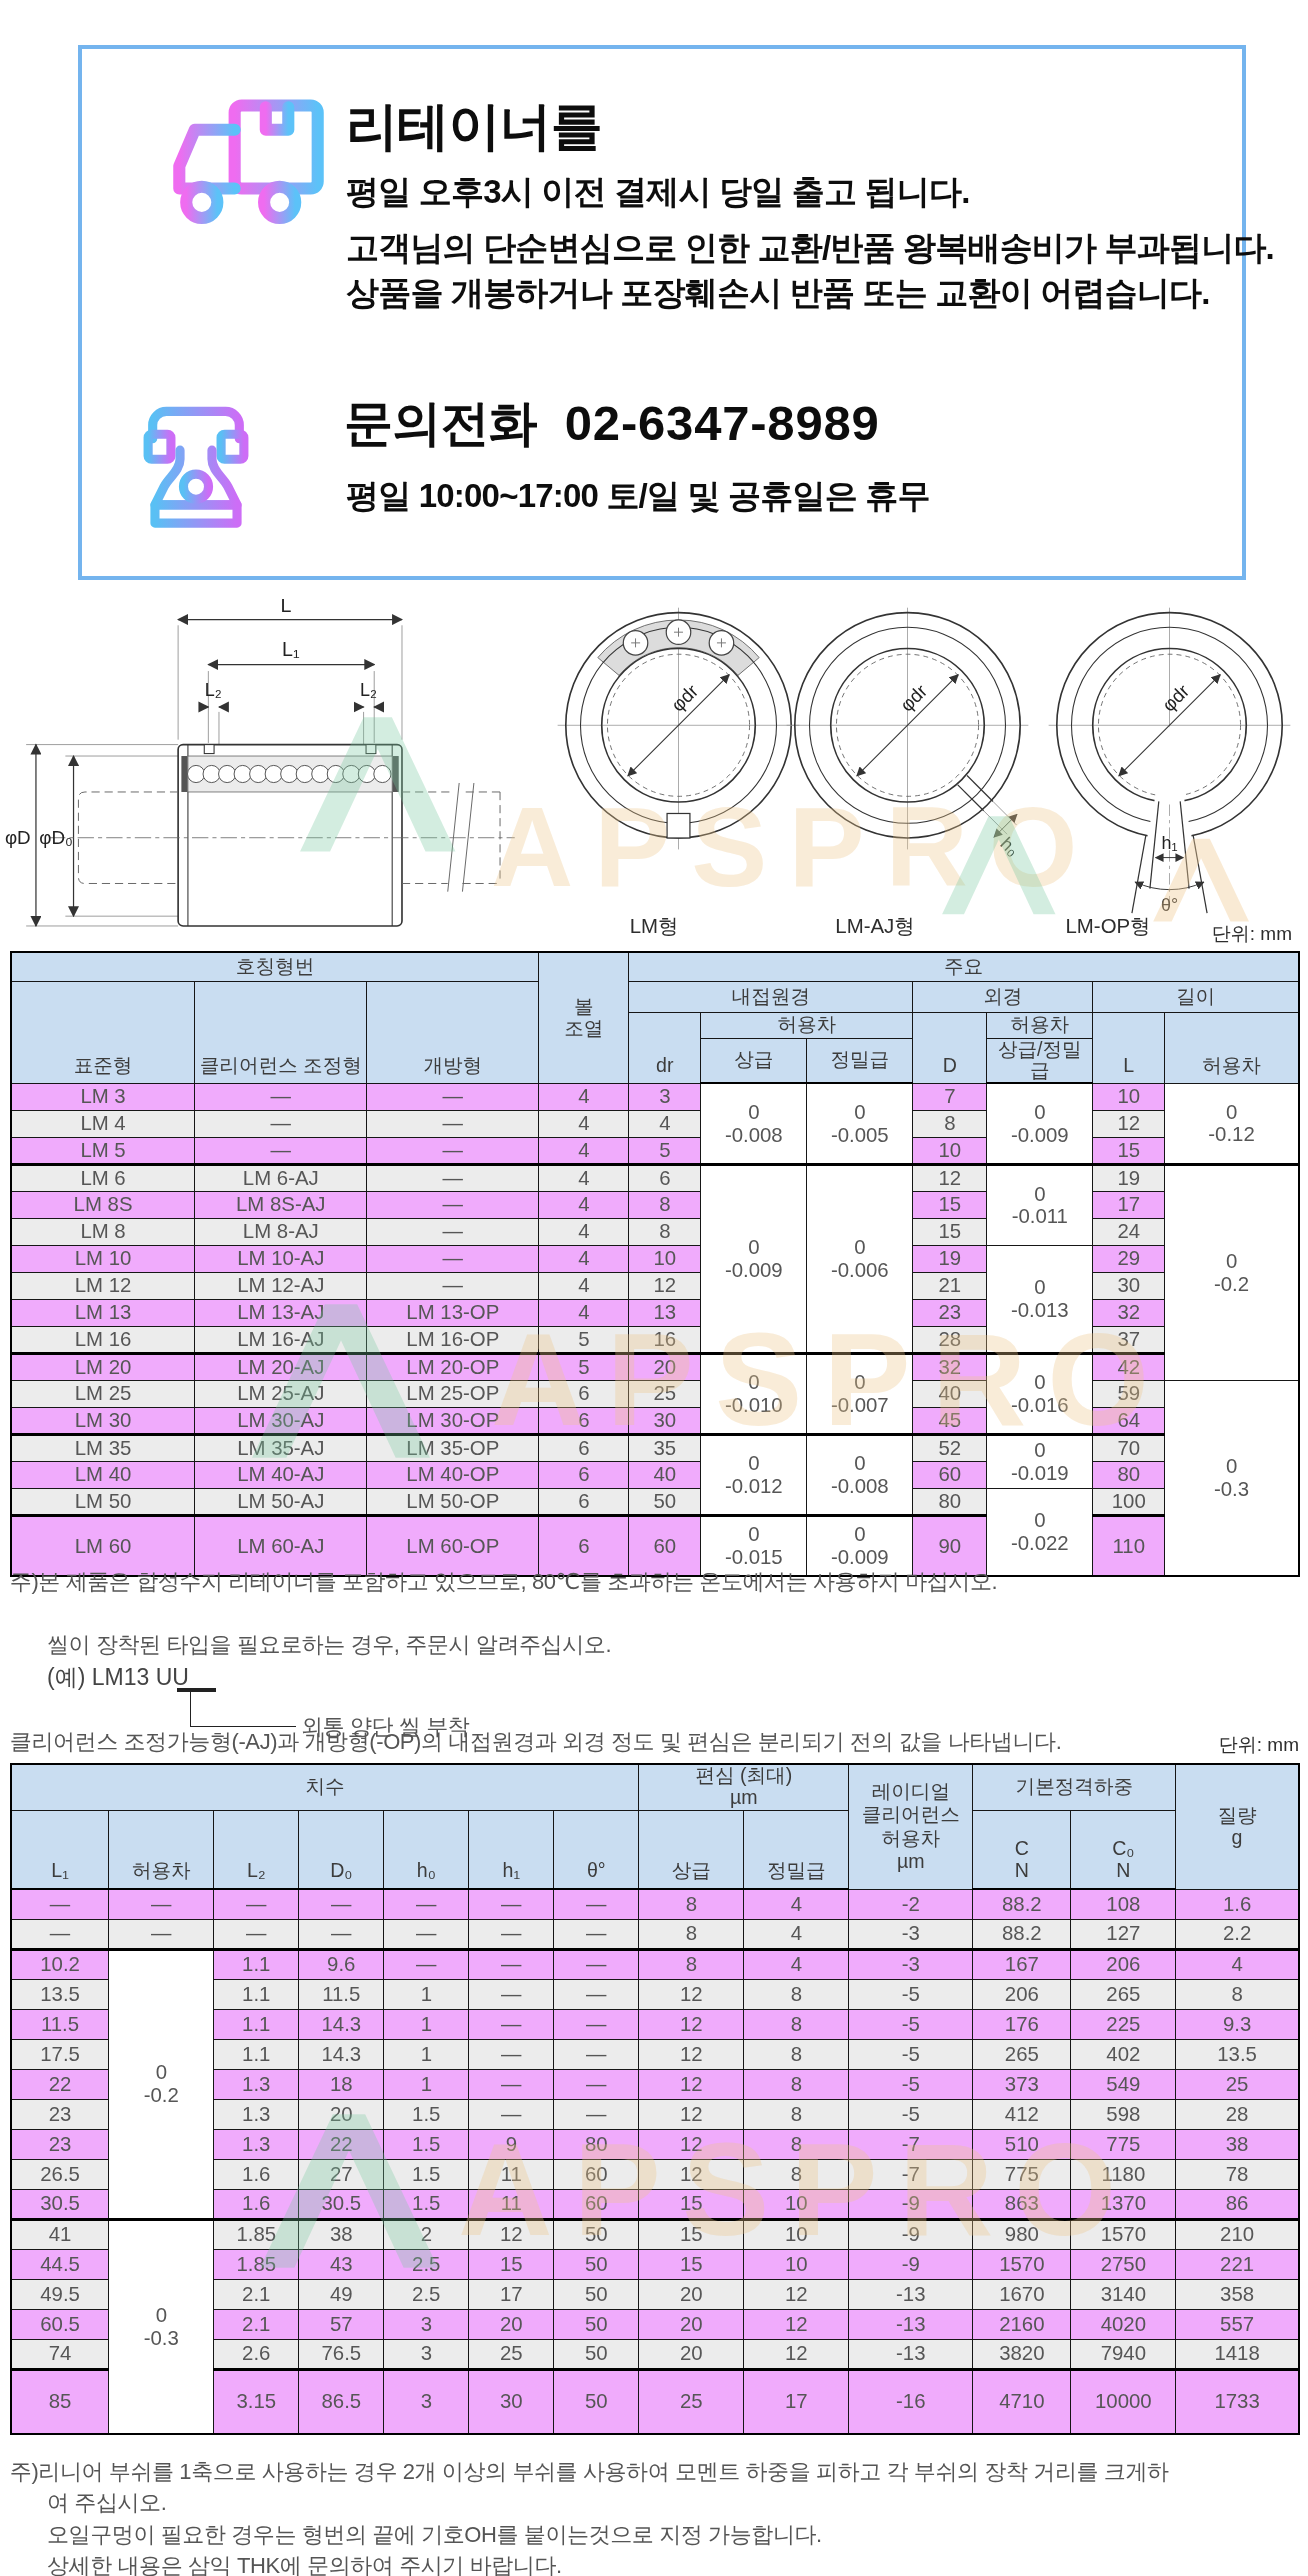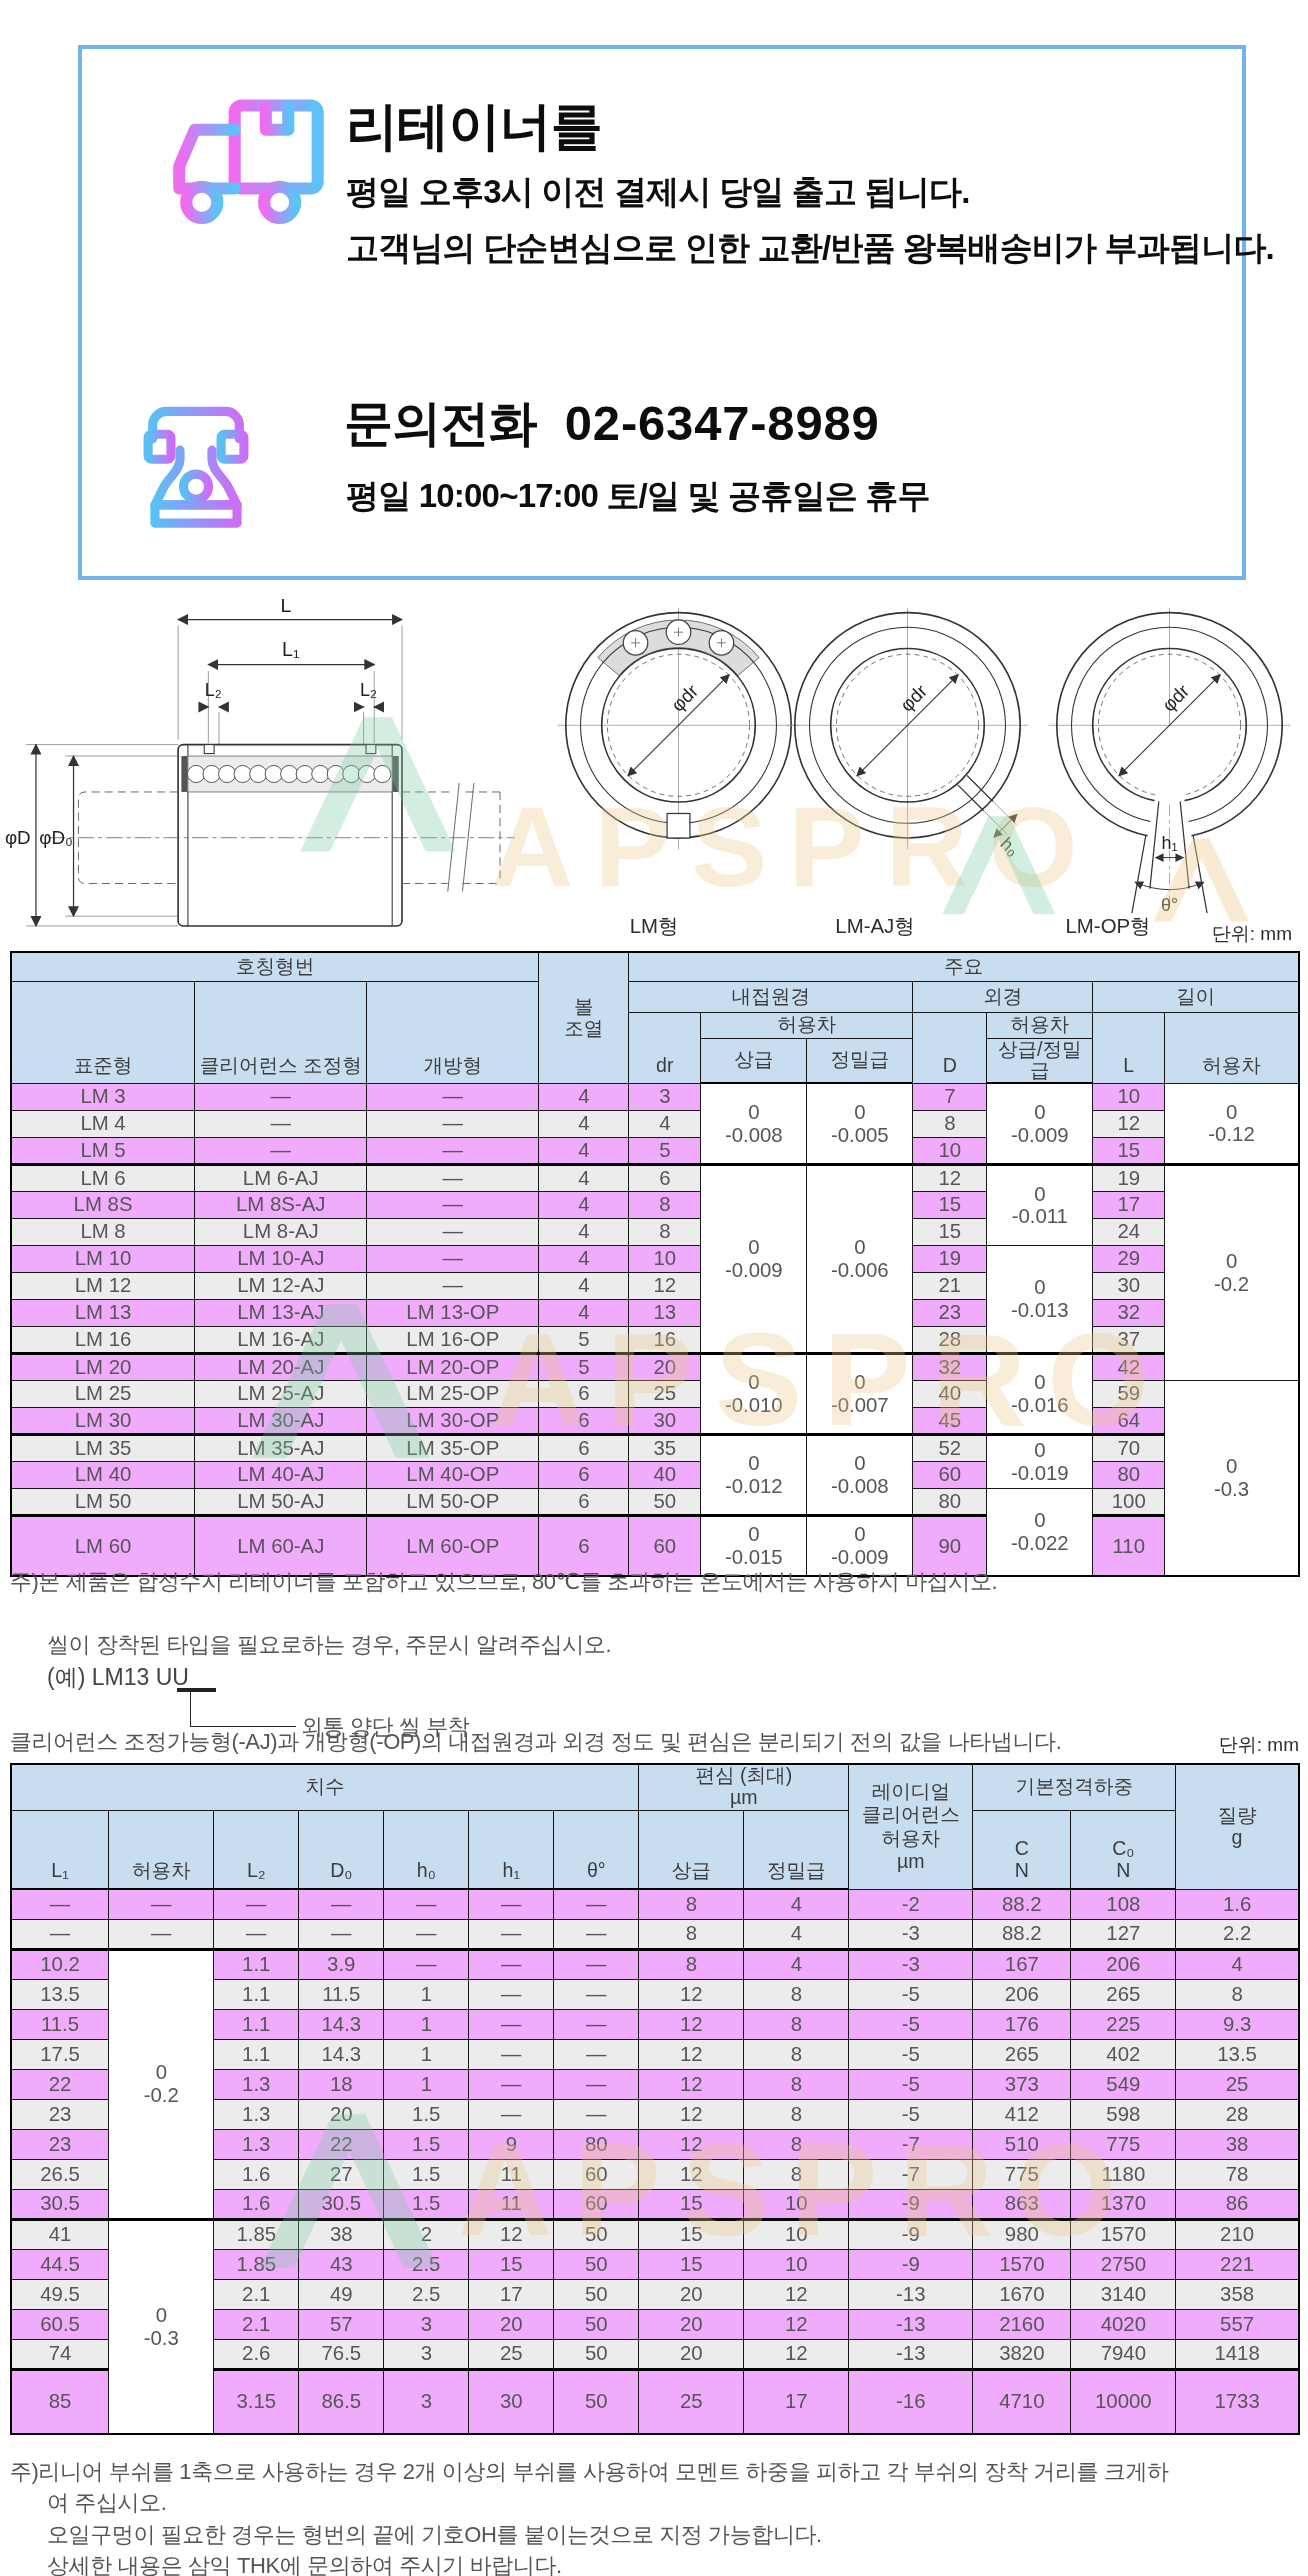--- a/index.html
+++ b/index.html
@@ -59,20 +59,21 @@
         <path d="M60,9 v13 h13 v-13"></path>
         <path d="M42,56 h-32 v-13 l9,-21 h23"></path>
         <circle cx="23" cy="64" r="9" fill="#fff"></circle>
         <circle cx="68" cy="64" r="9" fill="#fff"></circle>
         <path d="M33,64 h25"></path>
       </g>
     </svg>
     <div class="d-title">리테이너를</div>
     <div class="d-line" style="top:121px;text-align:right;">평일 오후3시 이전 결제시 당일 출고 됩니다.</div>
     <div class="d-line" style="top:177px;">고객님의 단순변심으로 인한 교환/반품 왕복배송비가 부과됩니다.</div>
+    <div class="d-line" style="top:222px;">상품을 개봉하거나 포장훼손시 반품 또는 교환이 어렵습니다.</div>
 
     <svg class="abs" style="left:57px;top:339px;" width="114" height="154" viewBox="0 0 100 130">
       <defs>
         <linearGradient id="gp" x1="0" y1="0" x2="1" y2="0">
           <stop offset="0" stop-color="#59c0f4"></stop>
             <stop offset="1" stop-color="#cd6df6"></stop>
         </linearGradient>
       </defs>
       <g fill="none" stroke="url(#gp)" stroke-width="8" stroke-linejoin="round" stroke-linecap="round">
         <path d="M12,42 v-12 a12,12 0 0 1 12,-12 h52 a12,12 0 0 1 12,12 v12"></path>
@@ -554,21 +555,21 @@
           <td>-3</td>
           <td>88.2</td>
           <td>127</td>
           <td>2.2</td>
         </tr>
         <tr class="bt">
           <td>10.2</td>
           <td rowspan="9" class="m">0
 -0.2</td>
           <td>1.1</td>
-          <td>3.9</td>
+          <td>9.6</td>
           <td>—</td>
           <td>—</td>
           <td>—</td>
           <td>8</td>
           <td>4</td>
           <td>-3</td>
           <td>167</td>
           <td>206</td>
           <td>4</td>
         </tr>

